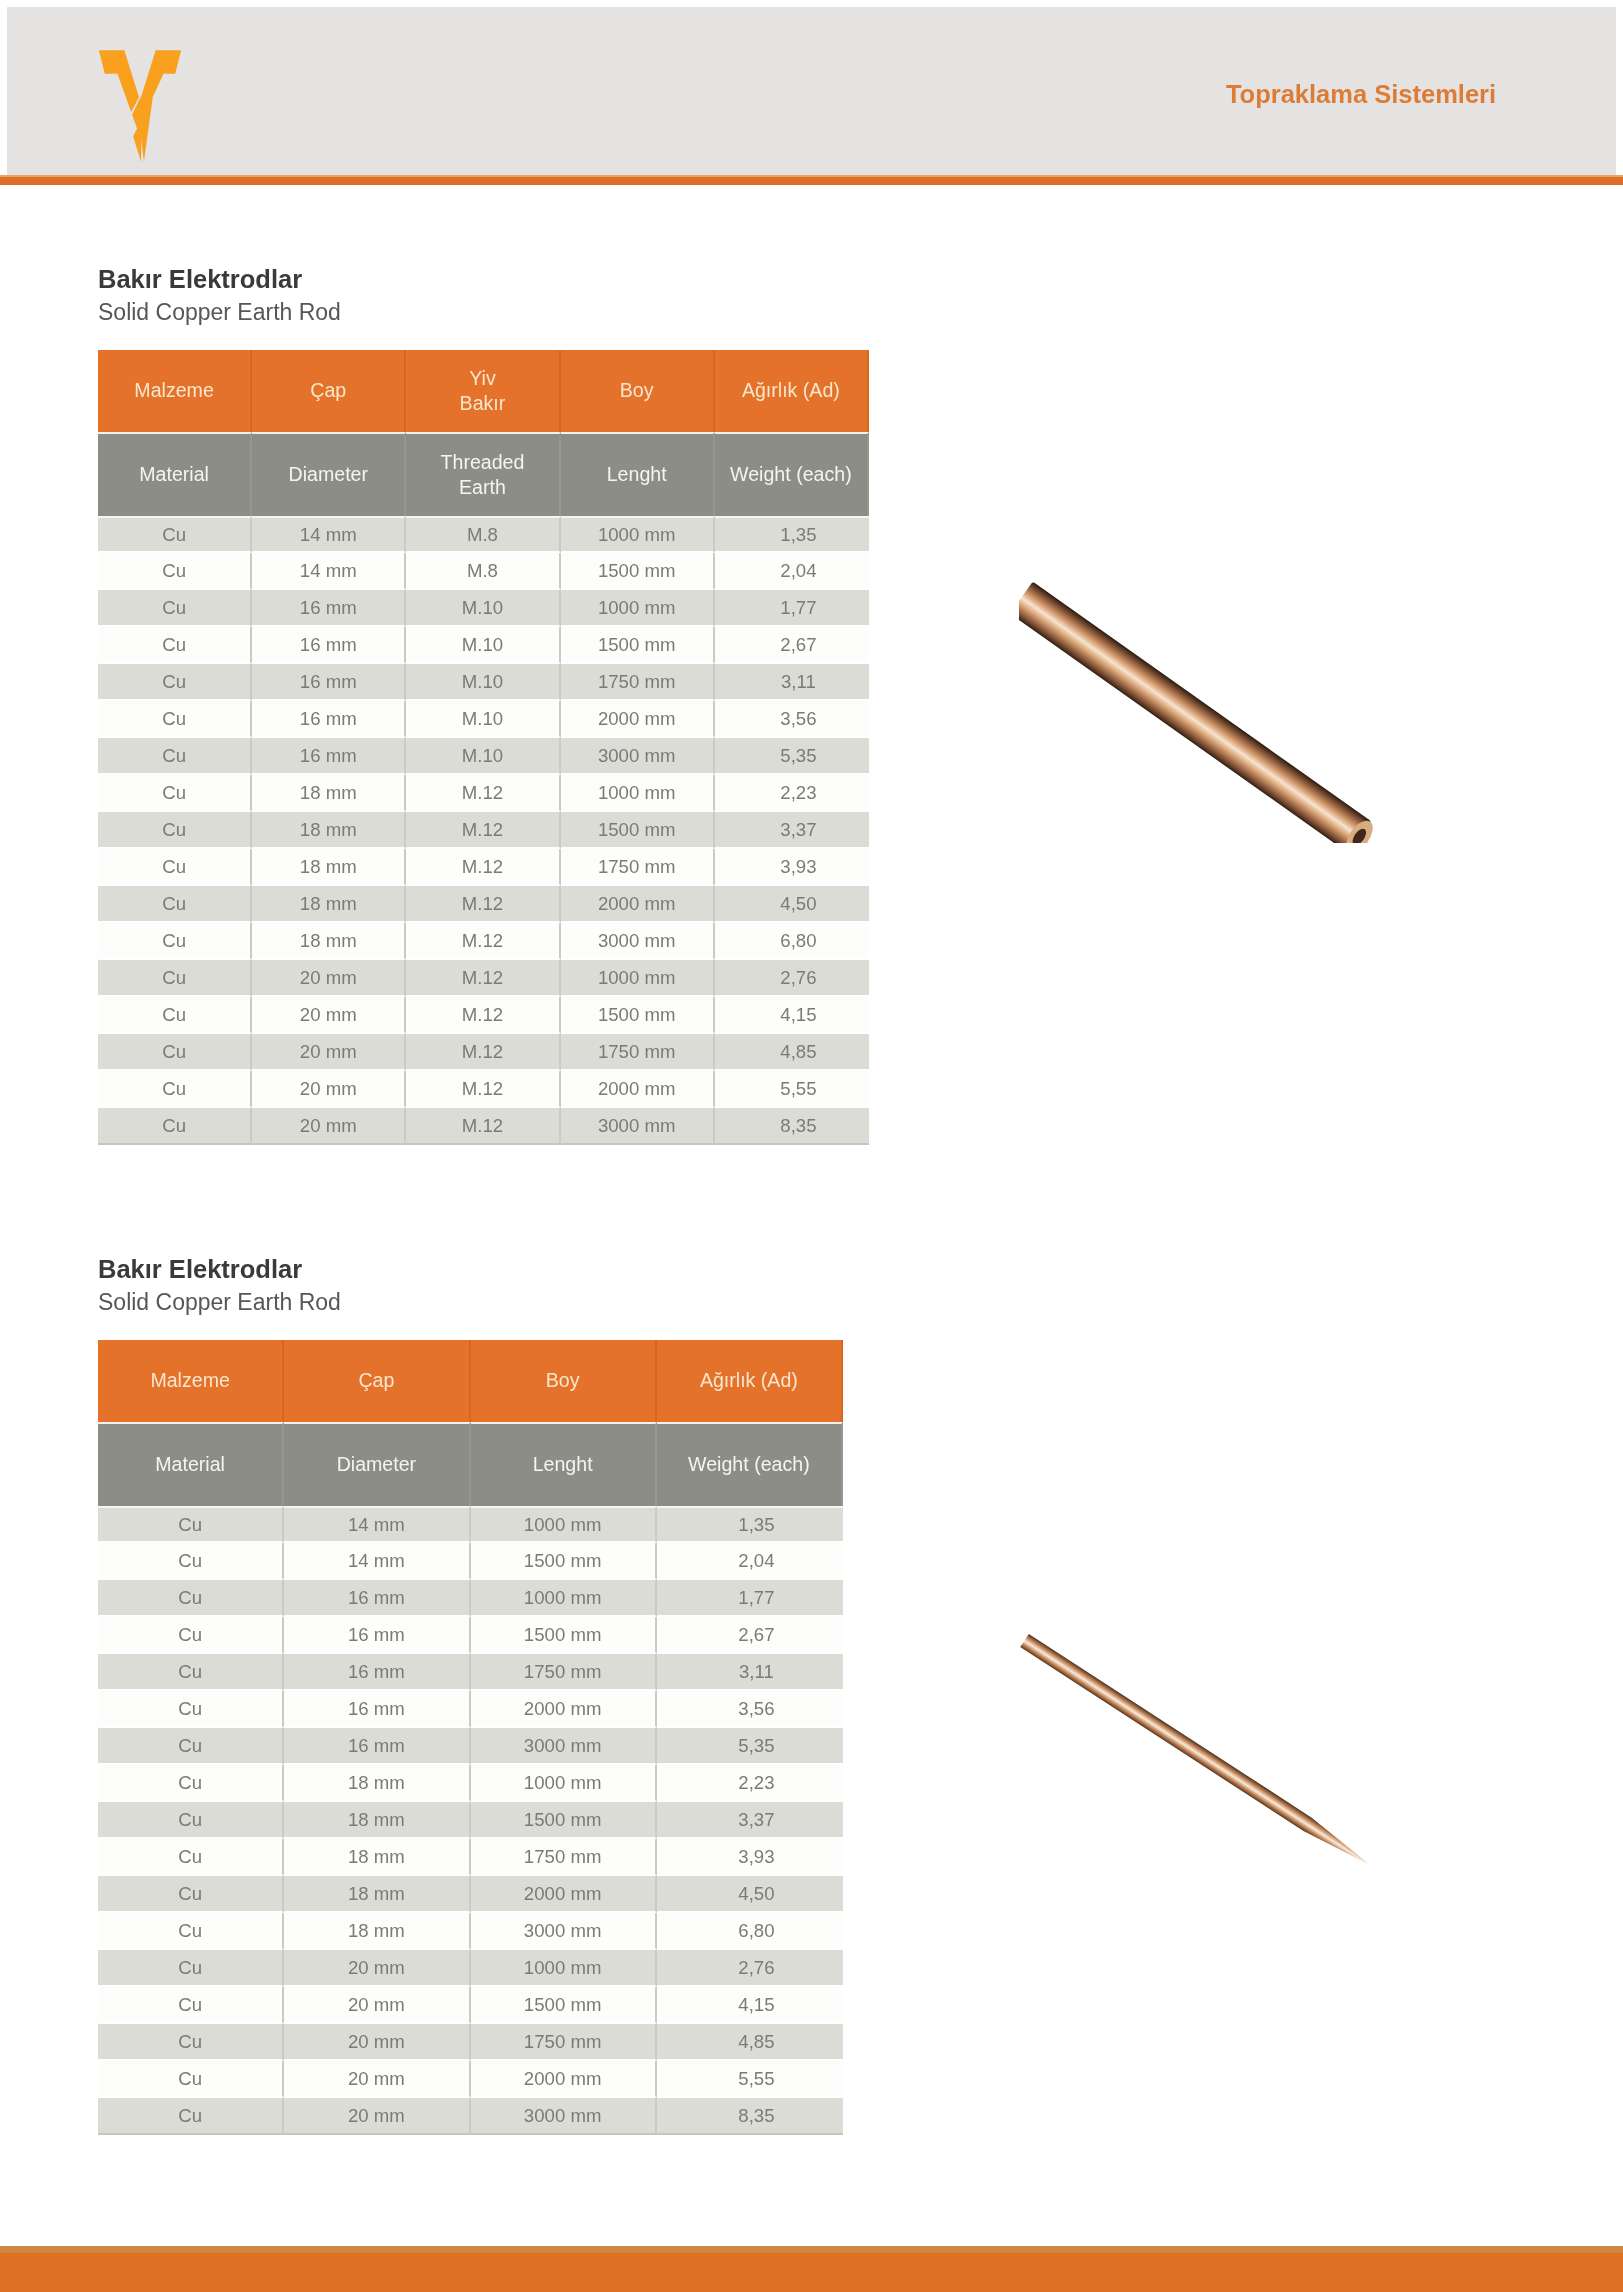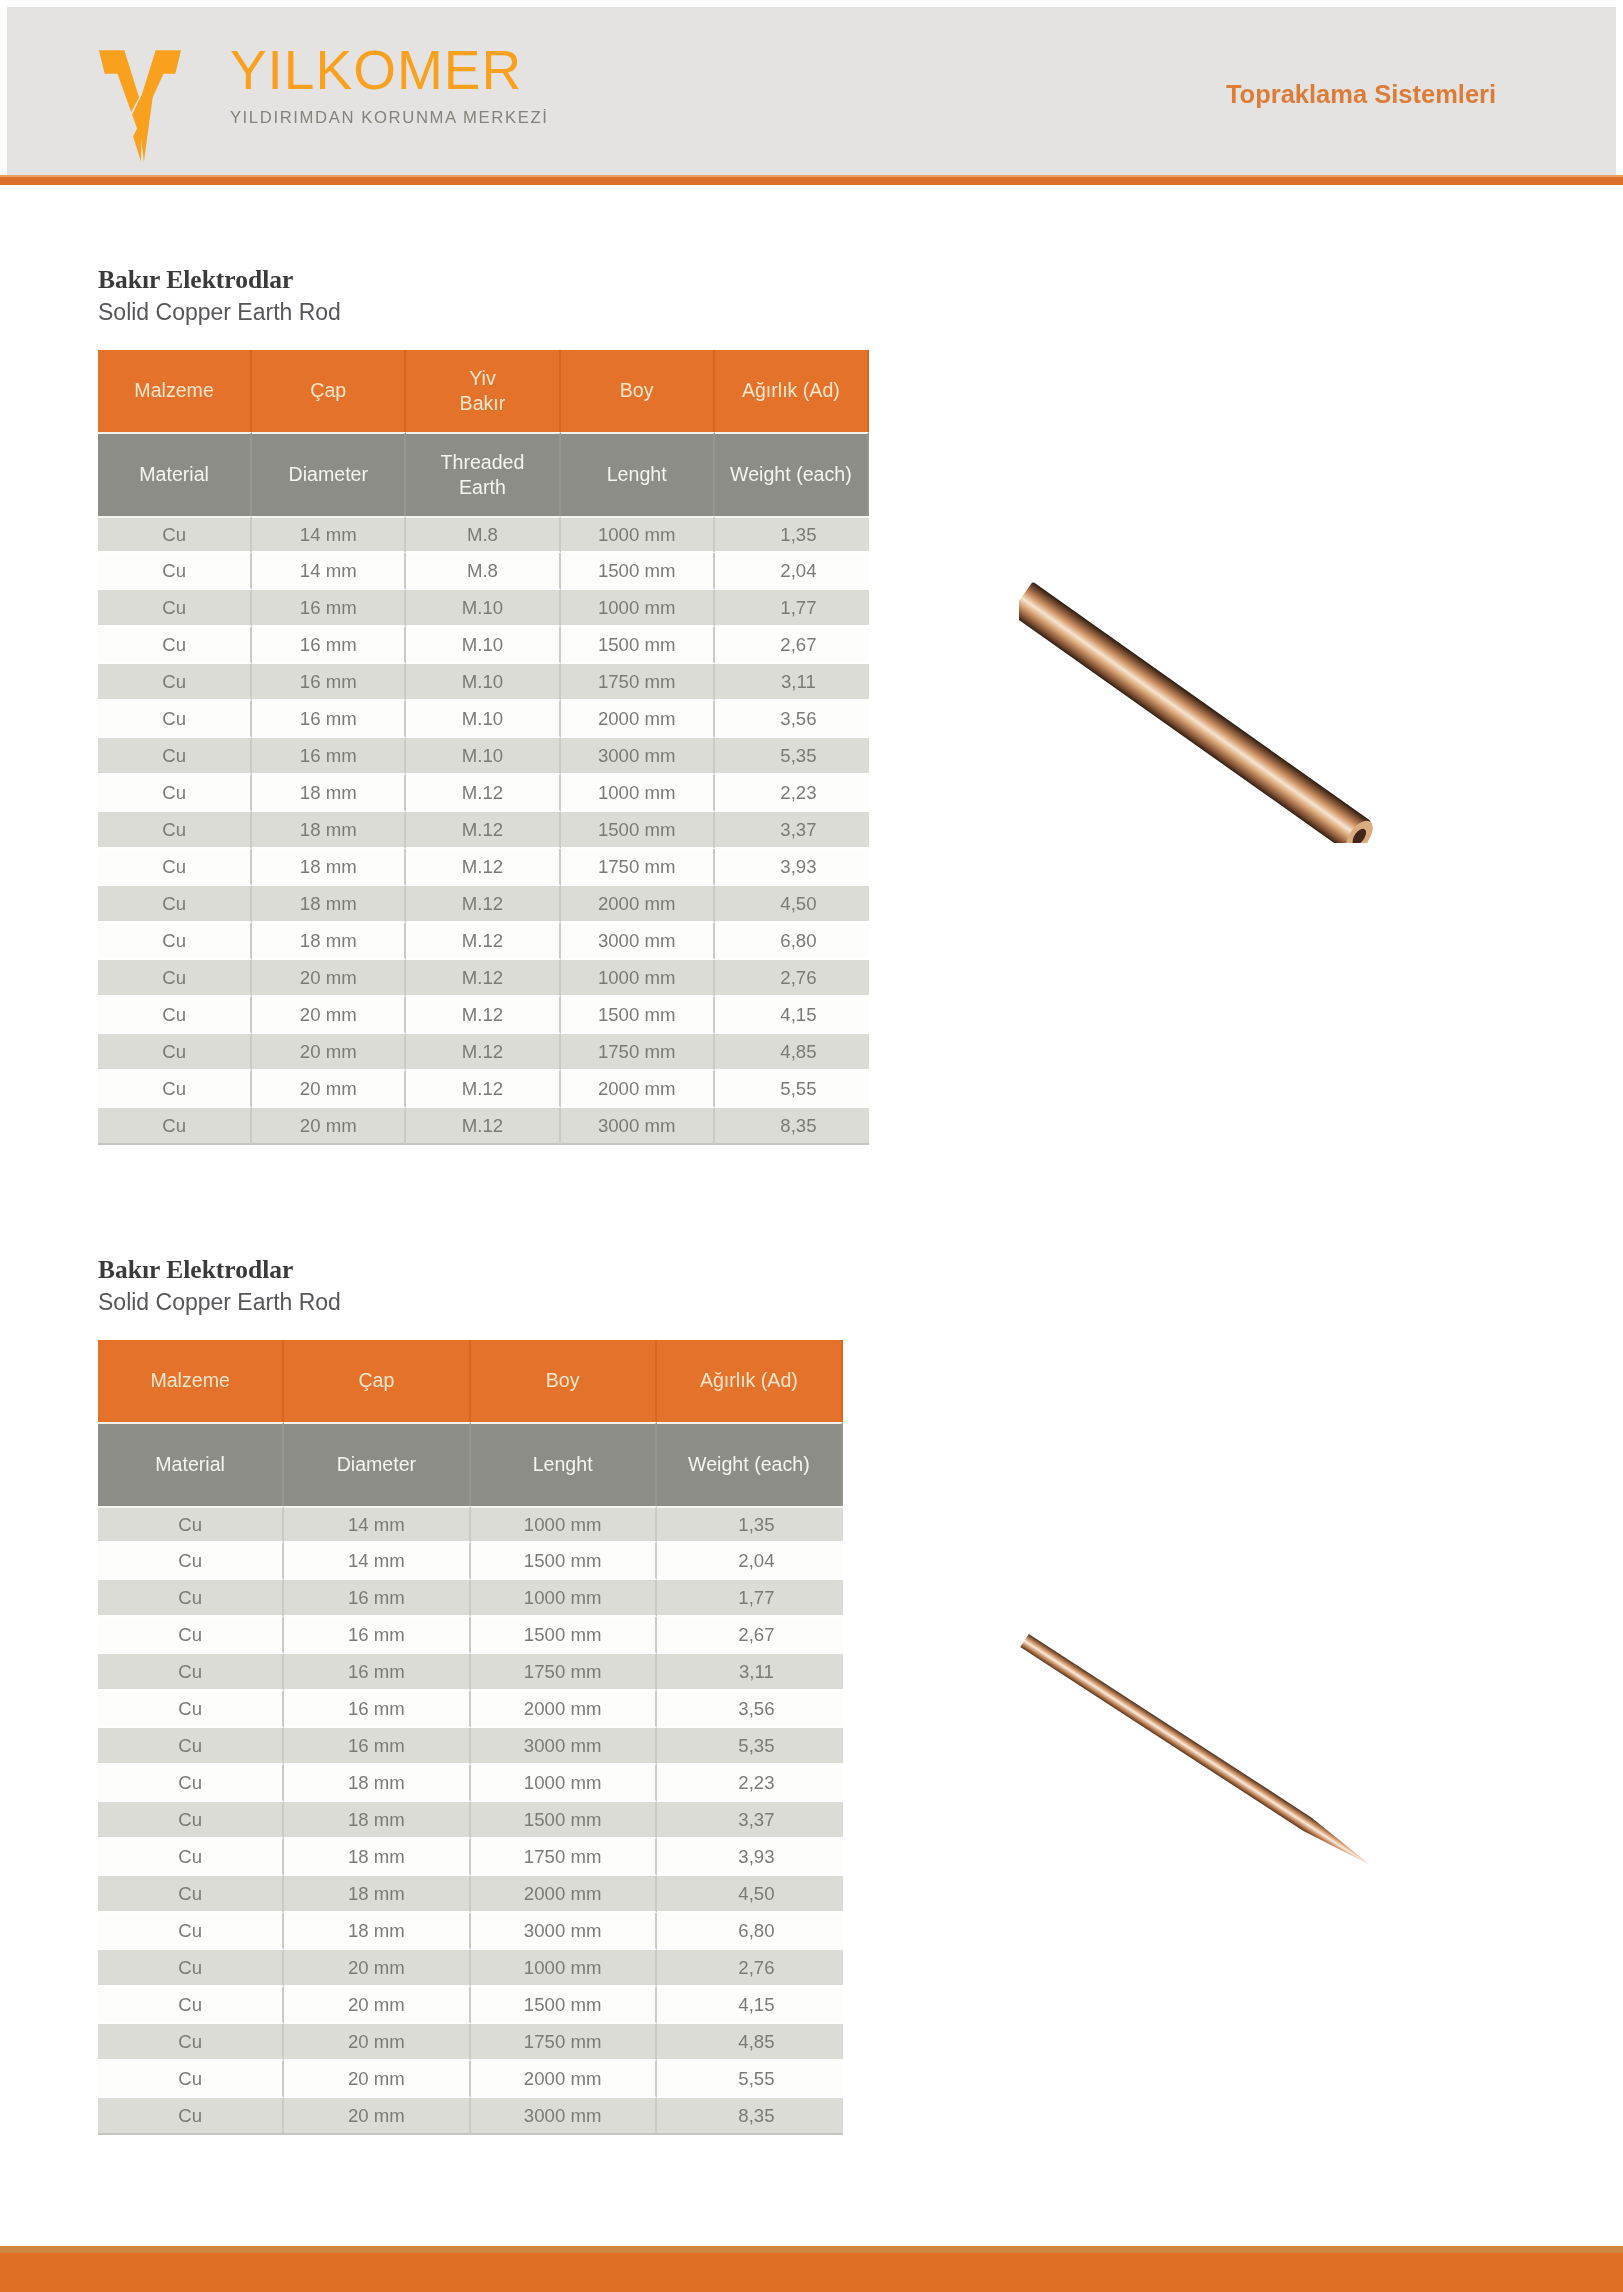--- a/index.html
+++ b/index.html
@@ -18,21 +18,21 @@
     font-size:55px;letter-spacing:1px;color:#f9a11e;font-weight:400;line-height:1.05;
   }
   .brand-tagline{
     margin-top:8.8px;font-size:16.7px;letter-spacing:1.6px;color:#83837b;font-weight:400;
   }
   .page-title{
     position:absolute;right:120px;top:73px;font-size:25.5px;font-weight:bold;color:#dd7c37;margin-left:13px;
   }
   .top-bar{position:absolute;left:0;right:0;top:175px;height:9.8px;background:#dc7028;border-top:2px solid #e9a263;box-sizing:border-box;}
   
-  .sec-title{position:absolute;left:98px;font-size:25.5px;font-weight:bold;color:#3a3a3a;font-family:Liberation Serif, serif;}
+  .sec-title{position:absolute;left:98px;font-size:25.5px;font-weight:bold;color:#3a3a3a;}
   .sec-subtitle{position:absolute;left:98px;font-size:23px;font-weight:400;color:#56565b;}
   
   table.tbl{
     position:absolute;left:98px;border-collapse:separate;border-spacing:0;
     table-layout:fixed;
   }
   #table1{top:350px;width:771px;}
   #table2{top:1340px;width:745px;}
   .tbl th,.tbl td{box-sizing:border-box;text-align:center;vertical-align:middle;padding:0 3.9px;}
   .tbl thead tr.tr-orange th{
@@ -66,24 +66,20 @@
 </head>
 <body>
 
 <div class="header-band">
   <div class="logo">
     <svg width="94" height="122" viewBox="0 0 96 124">
       <polygon points="6,4 32,4 47,52 39,67 25,28 12,28" fill="#f9a11e"></polygon>
       <polygon points="90,4 64,4 50,49 45,60 52,118 61,52 72,28 84,28" fill="#f9a11e"></polygon>
       <polygon points="40,70 47,55 50,64 49,118 41,92 45,84" fill="#f9a11e"></polygon>
     </svg>
-  </div>
-  <div class="brand-text">
-    <div class="brand-name">YILKOMER</div>
-    <div class="brand-tagline">YILDIRIMDAN KORUNMA MERKEZİ</div>
   </div>
   <div class="page-title">Topraklama Sistemleri</div>
 </div>
 <div class="top-bar"></div>
 
 <div class="sec-title" style="top:265px;">Bakır Elektrodlar</div>
 <div class="sec-subtitle" style="top:299px;">Solid Copper Earth Rod</div>
 <table class="tbl" id="table1">
     <thead>
       <tr class="tr-orange">

